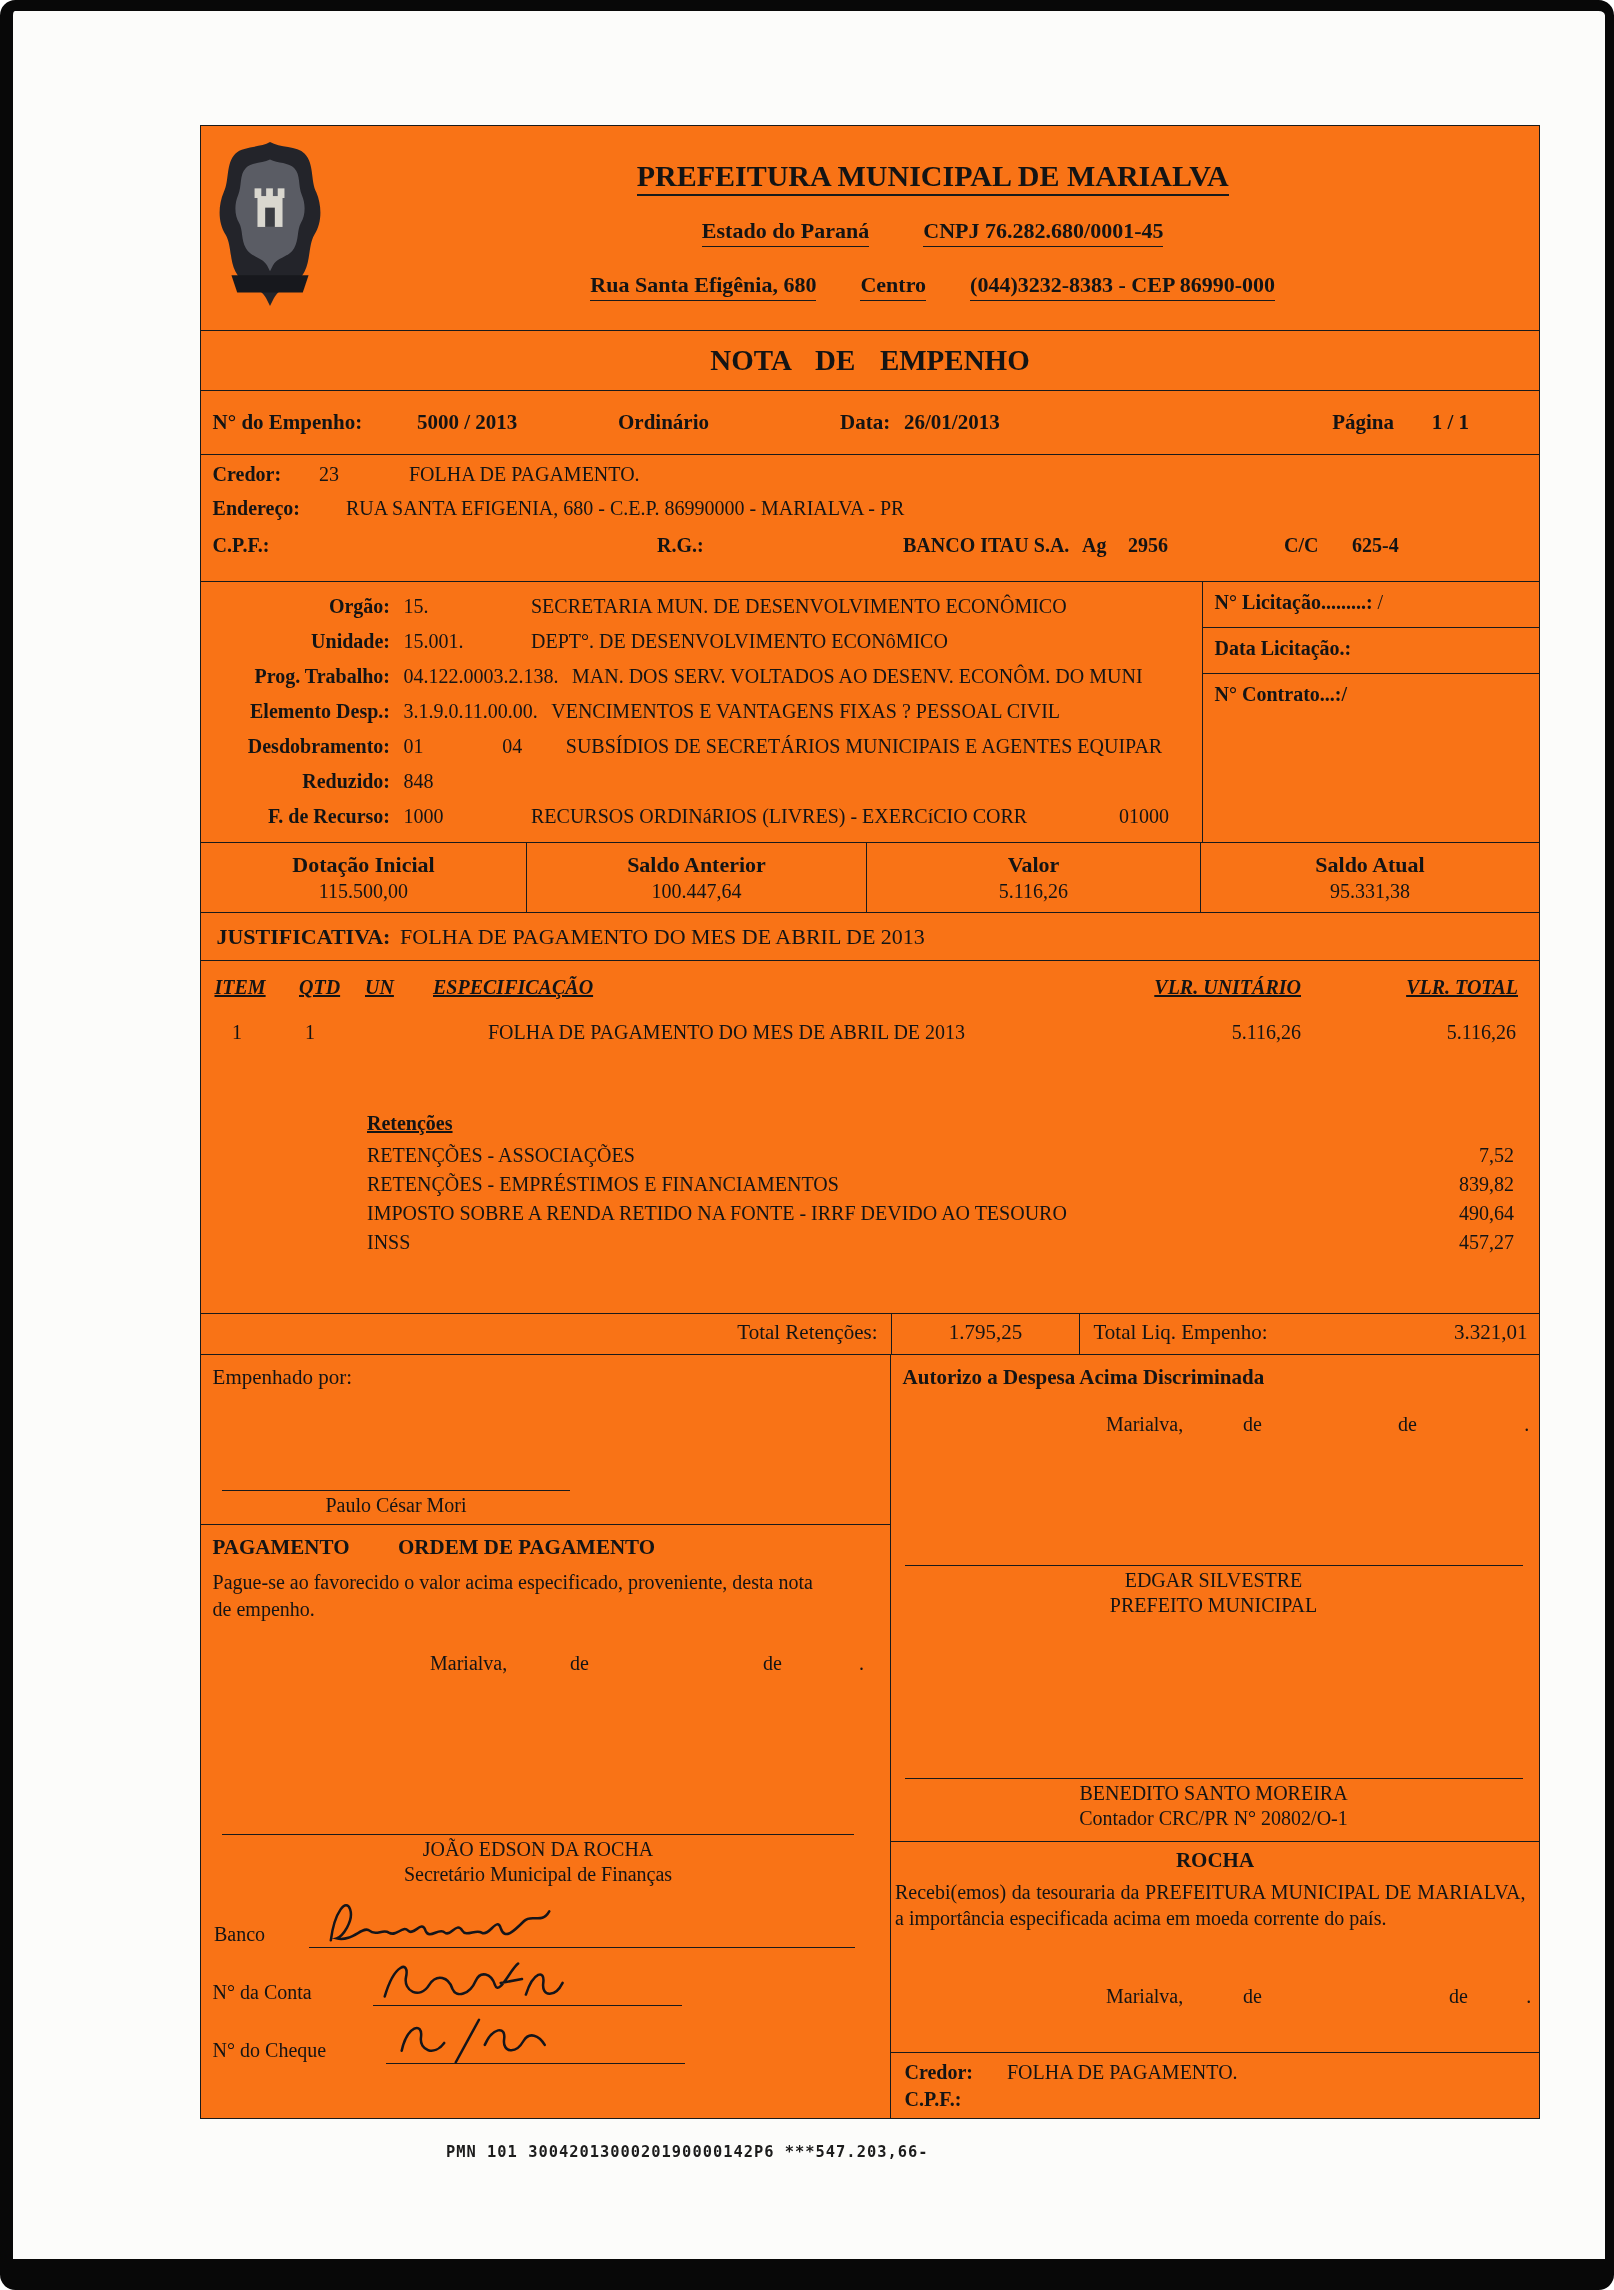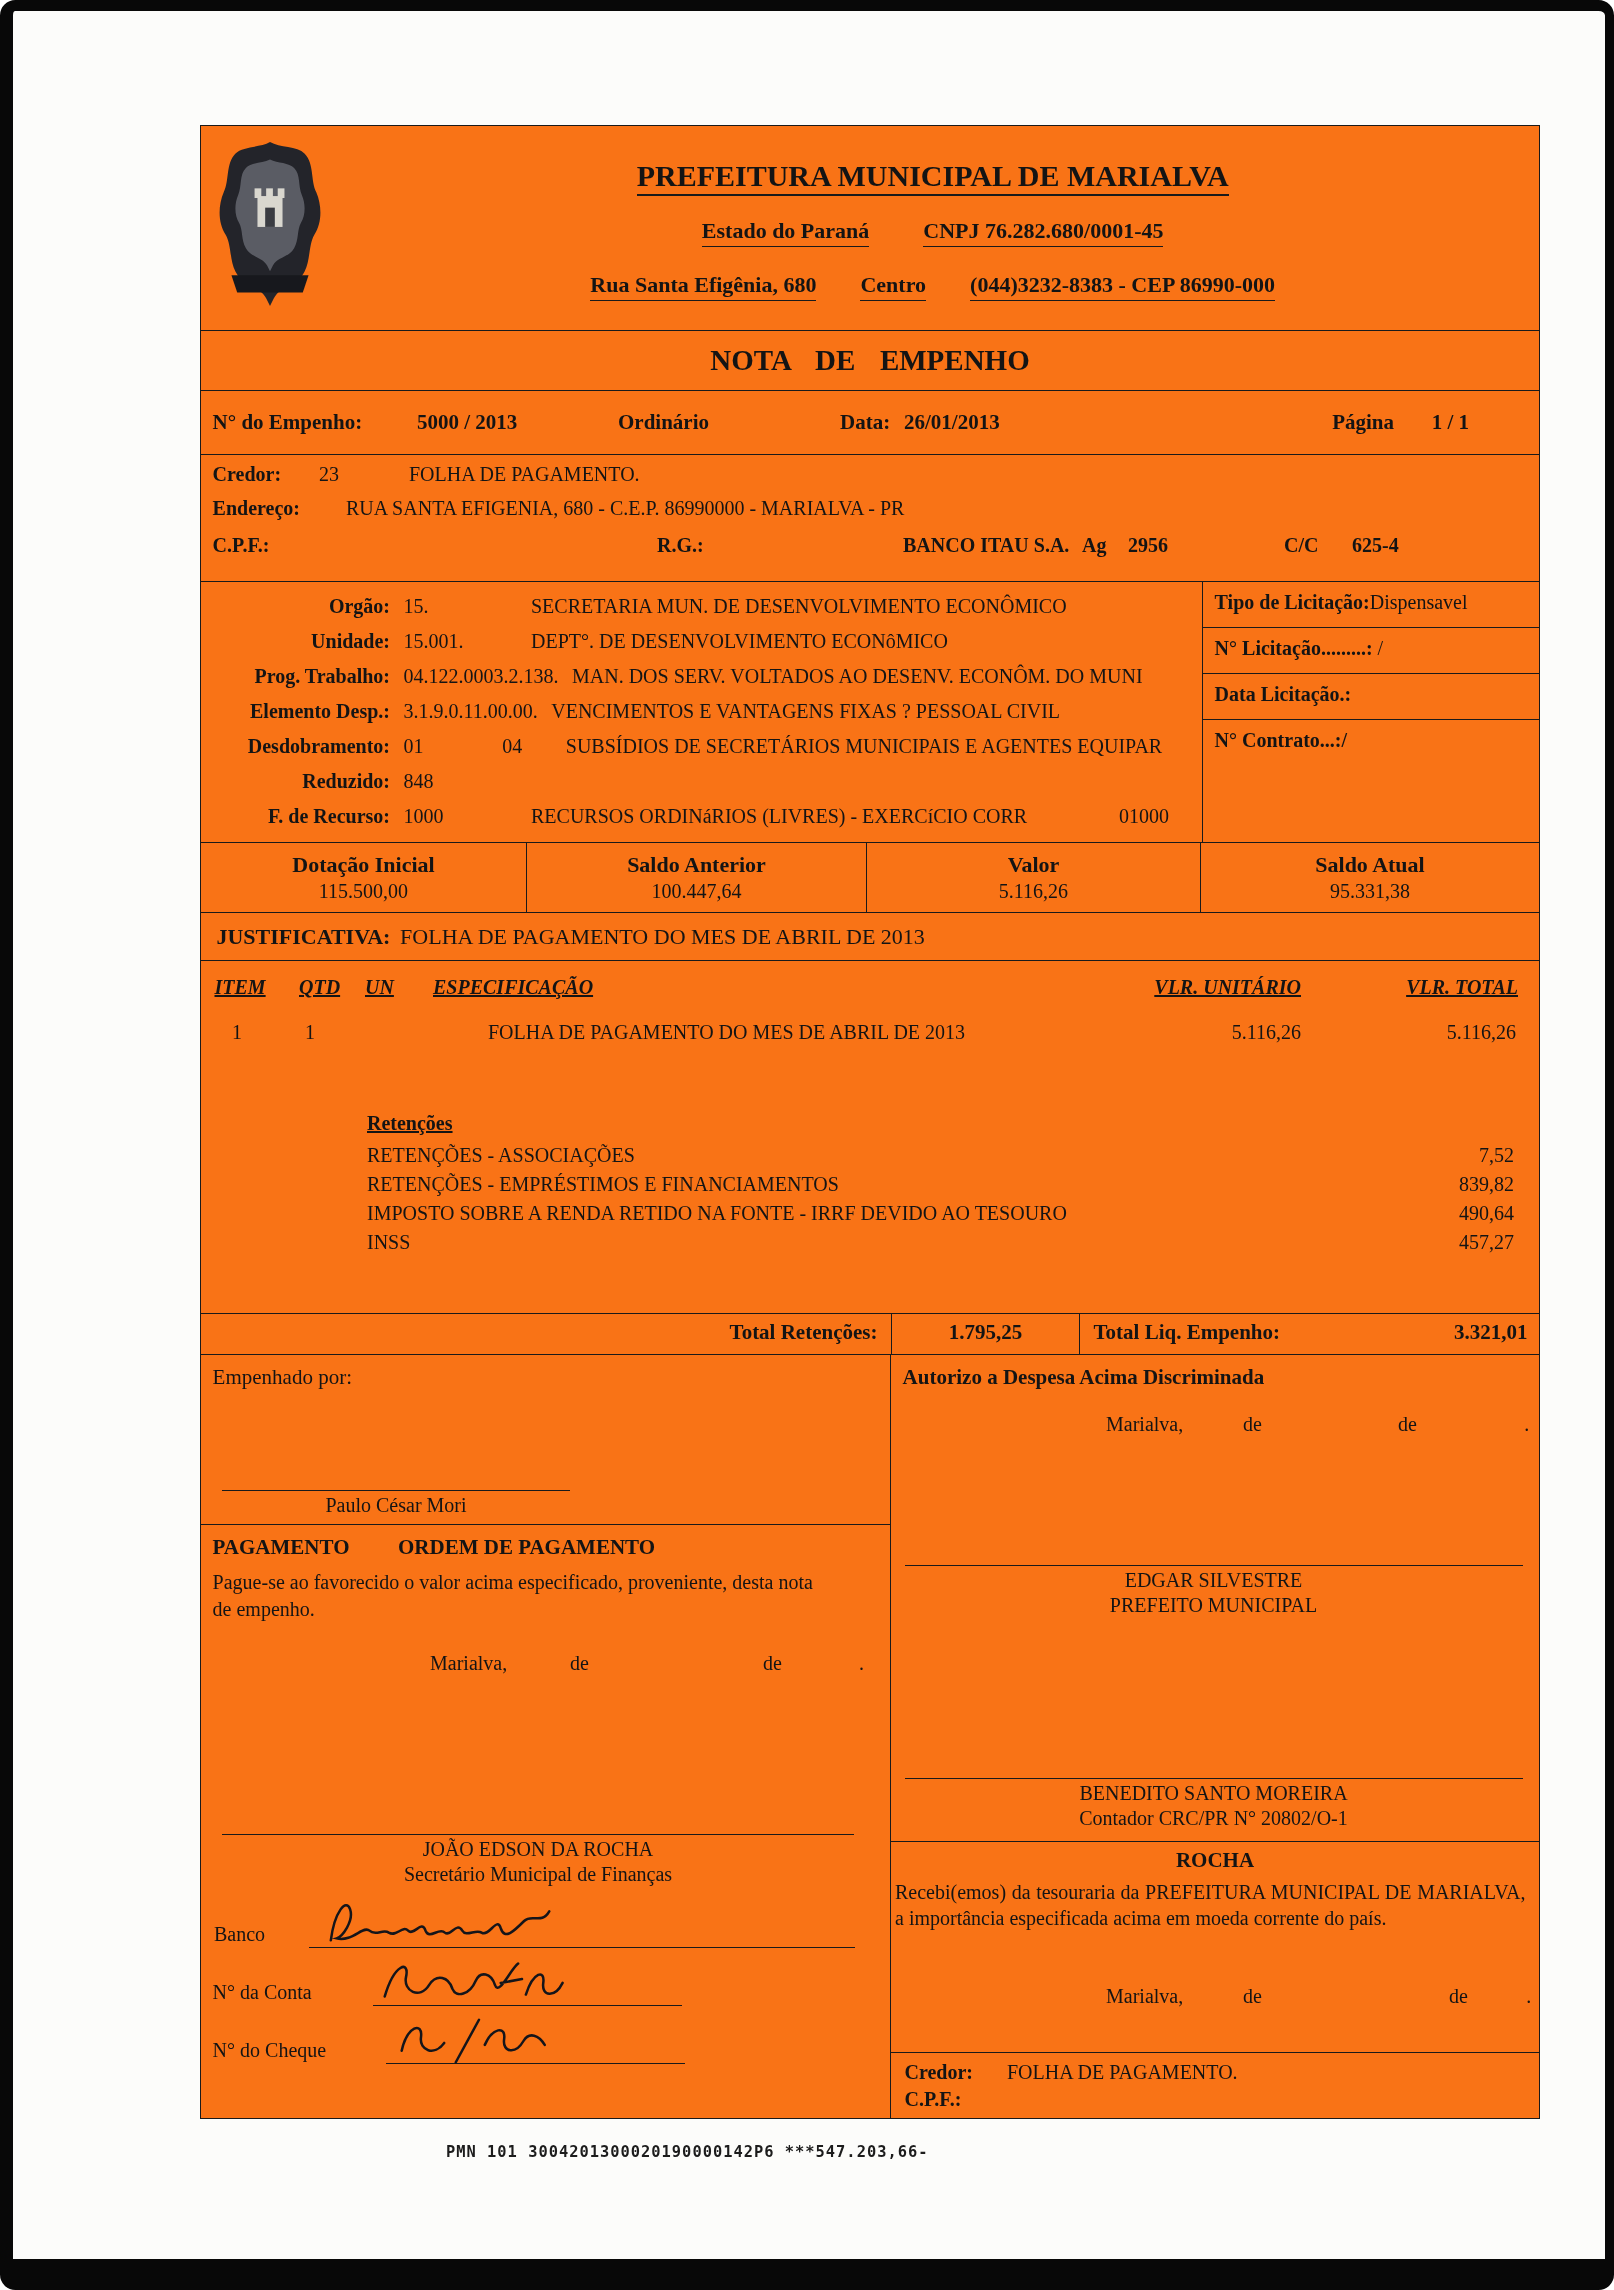--- a/index.html
+++ b/index.html
@@ -51,21 +51,21 @@
   .sval { font-size:20px; }
 
   .sec-justif { height:48px; font-size:22px; padding:10.6px 0 0 15.4px; white-space:nowrap; }
   .sec-justif .jtext { margin-left:9.7px; }
 
   .sec-itens { height:353px; font-size:20px; }
   .sec-itens span { position:absolute; white-space:nowrap; }
   .ith { font-style:italic; font-weight:bold; text-decoration:underline; }
   .ret-row { position:absolute; left:166px; right:25px; display:flex; justify-content:space-between; white-space:nowrap; }
 
-  .sec-total { height:41px; display:flex; align-items:stretch; font-size:21px; font-weight:bold; }
+  .sec-total { height:41px; display:flex; align-items:stretch; font-size:21px; font-weight:normal; }
   .tcell1 { width:690px; text-align:right; padding:5.8px 13.5px 0 0; }
   .tcell2 { width:189px; border-left:1.9px solid #1a1a1a; border-right:1.9px solid #1a1a1a; text-align:center; padding-top:5.8px; }
   .tcell3 { flex:1; display:flex; justify-content:space-between; padding:5.8px 11.6px 0 13.5px; }
 
   .sec-bottom { height:763px; display:flex; border-bottom:none; }
   .bl { width:690px; border-right:1.9px solid #1a1a1a; }
   .br { flex:1; display:flex; flex-direction:column; }
   .empenhado { height:170px; border-bottom:1.9px solid #1a1a1a; position:relative; font-size:21px; }
   .pagamento { height:591px; position:relative; font-size:20px; }
   .pagamento span, .empenhado span, .autorizo span, .recibo span, .credorbox span { position:absolute; white-space:nowrap; }
@@ -173,23 +173,20 @@
           <span class="ccode">848</span>
         </div>
         <div class="crow">
           <span class="clbl">F. de Recurso:</span>
           <span class="ccode">1000</span>
           <span class="cdesc">RECURSOS ORDINáRIOS (LIVRES) - EXERCíCIO CORR</span>
           <span class="cextra">01000</span>
         </div>
       </div>
       <div class="classif-right">
-        <div class="lrow">
-          <span class="b">Tipo de Licitação:</span><span>Dispensavel</span>
-        </div>
         <div class="lrow">
           <span class="b">N° Licitação.........:</span> <span>/</span>
         </div>
         <div class="lrow">
           <span class="b">Data Licitação.:</span>
         </div>
         <div class="lrow">
           <span class="b">N° Contrato...:/</span>
         </div>
       </div>

